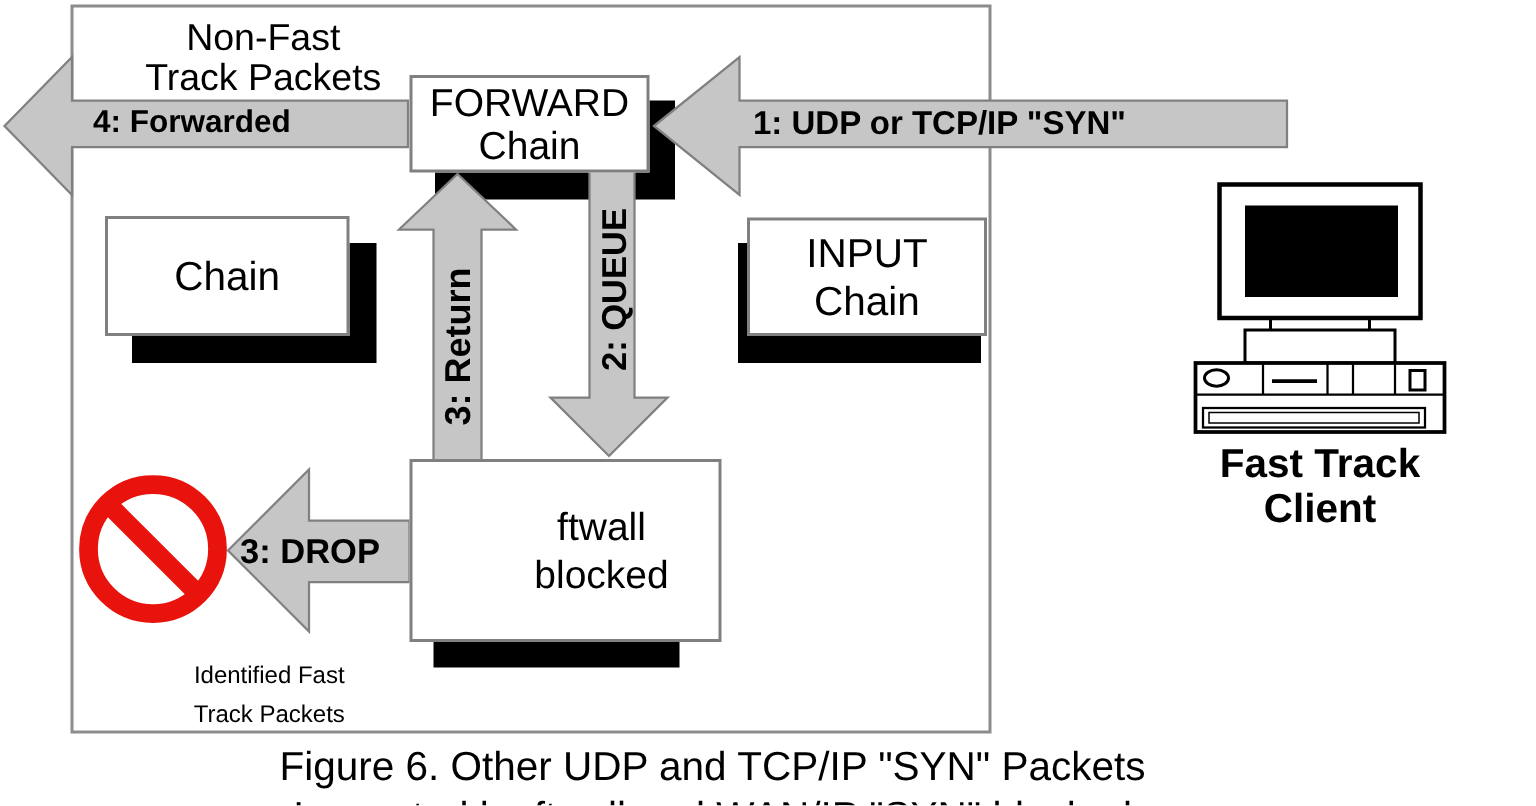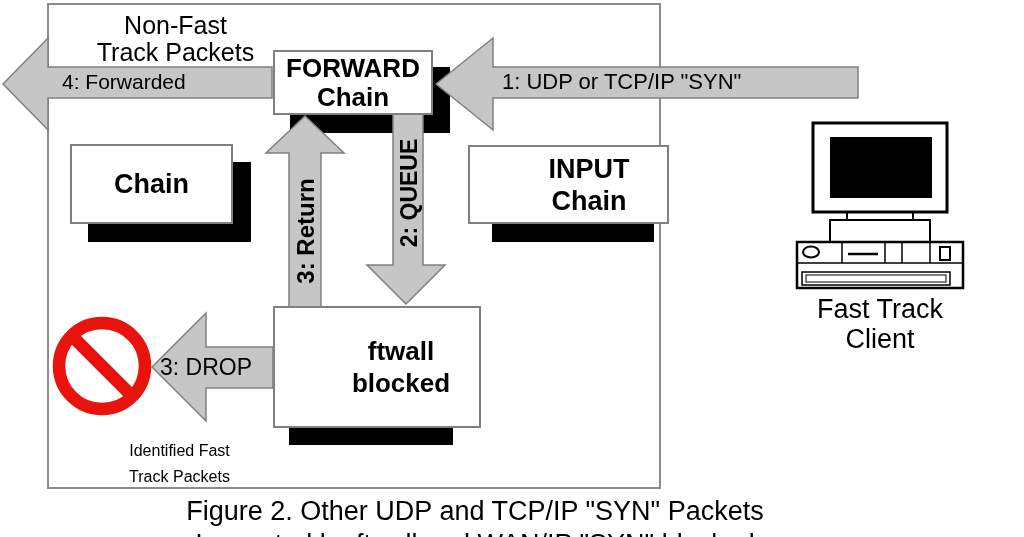--- a/index.html
+++ b/index.html
@@ -16,42 +16,42 @@
   #shadow-output{left:88px;top:162px;width:163px;height:80px;}
   #shadow-input{left:492px;top:162px;width:162px;height:80px;}
   #shadow-ftwall{left:289px;top:323px;width:164px;height:122px;}
   
   #arrow-layer{left:0;top:0;width:1024px;height:537px;z-index:2;}
   .arrow-shape{stroke:#808080;stroke-width:1.5;}
   
   .node-box{
     background:#fff;border:2px solid #808080;z-index:3;
     display:flex;flex-direction:column;align-items:center;justify-content:center;
-    font-weight:bold;text-align:center;line-height:30px;
+    font-weight:normal;text-align:center;line-height:30px;
   }
   #box-forward{left:273px;top:50px;width:156px;height:61px;font-size:26px;line-height:29px;}
   #box-output{left:70px;top:144px;width:159px;height:76px;font-size:27px;line-height:32px;}
-  #box-input{left:468px;top:145px;width:156px;height:75px;font-size:27px;line-height:32px;padding-left:41px;}
+  #box-input{left:498px;top:145px;width:156px;height:75px;font-size:27px;line-height:32px;}
   #box-ftwall{left:273px;top:306px;width:156px;height:118px;font-size:26px;line-height:32px;padding-left:48px;}
   
-  .arrow-label{z-index:4;font-weight:normal;white-space:nowrap;}
+  .arrow-label{z-index:4;font-weight:bold;white-space:nowrap;}
   #label-forwarded{left:62px;top:70px;font-size:21px;}
   #label-syn{left:502px;top:69px;font-size:22px;}
   #label-drop{left:160px;top:354px;font-size:23px;}
   .rot-label{
     z-index:4;font-weight:bold;white-space:nowrap;width:150px;height:24px;
     text-align:center;transform:rotate(-90deg);transform-origin:center center;font-size:23px;
   }
   #label-queue{left:333px;top:181px;}
   #label-return{left:229px;top:219px;font-size:24px;}
   
   .plain-label{z-index:4;text-align:center;}
   #label-nonfast{left:88px;top:12px;width:175px;font-size:25px;line-height:27px;}
   #label-identified{left:92px;top:438px;width:175px;font-size:16px;line-height:26px;}
-  #label-client{left:795px;top:294px;width:170px;font-size:27px;line-height:30px;font-weight:normal;}
+  #label-client{left:795px;top:294px;width:170px;font-size:27px;line-height:30px;font-weight:bold;}
   
   #no-entry{left:45px;top:308px;z-index:5;}
   #computer{left:790px;top:115px;z-index:4;}
   
   .caption-line{z-index:4;left:0;width:950px;text-align:center;font-size:27px;white-space:nowrap;}
   #caption-1{top:496px;}
   #caption-2{top:529px;}
 </style>
 </head>
 <body>
@@ -125,16 +125,16 @@
     <line x1="58" y1="139" x2="88" y2="139" stroke="#000" stroke-width="2.5"></line>
     <line x1="52" y1="127" x2="52" y2="148" stroke="#000" stroke-width="1.5"></line>
     <line x1="95" y1="127" x2="95" y2="148" stroke="#000" stroke-width="1.5"></line>
     <line x1="112" y1="127" x2="112" y2="148" stroke="#000" stroke-width="1.5"></line>
     <line x1="140" y1="127" x2="140" y2="148" stroke="#000" stroke-width="1.5"></line>
     <rect x="150" y="132" width="10" height="13" fill="#fff" stroke="#000" stroke-width="2"></rect>
     <rect x="12" y="157" width="148" height="13" fill="#fff" stroke="#000" stroke-width="1.5"></rect>
     <rect x="16" y="160" width="140" height="7" fill="#fff" stroke="#000" stroke-width="1"></rect>
   </svg>
 
-  <div id="caption-1" class="abs caption-line">Figure 2. Other UDP and TCP/IP "SYN" Packets</div>
+  <div id="caption-1" class="abs caption-line">Figure 6. Other UDP and TCP/IP "SYN" Packets</div>
   <div id="caption-2" class="abs caption-line">Inspected by ftwall and WAN/IP "SYN" blocked</div>
 
 </div>
 
 </body></html>

